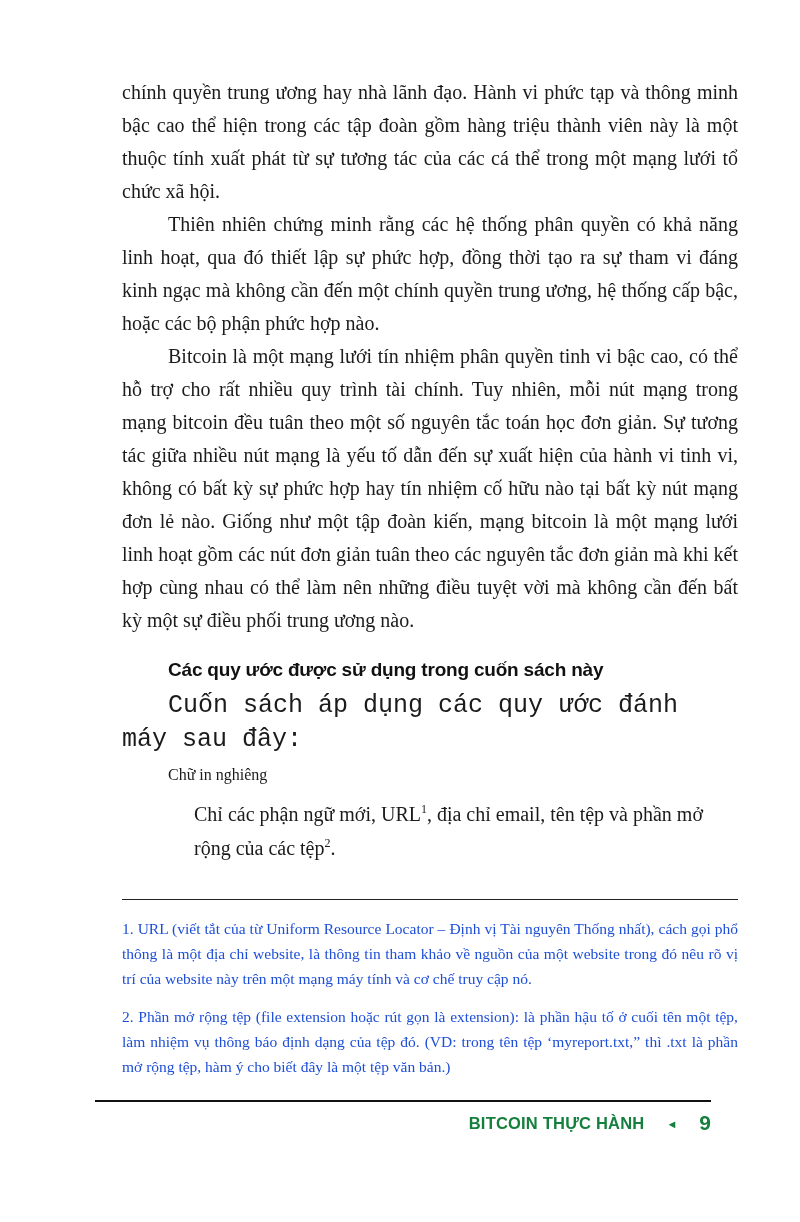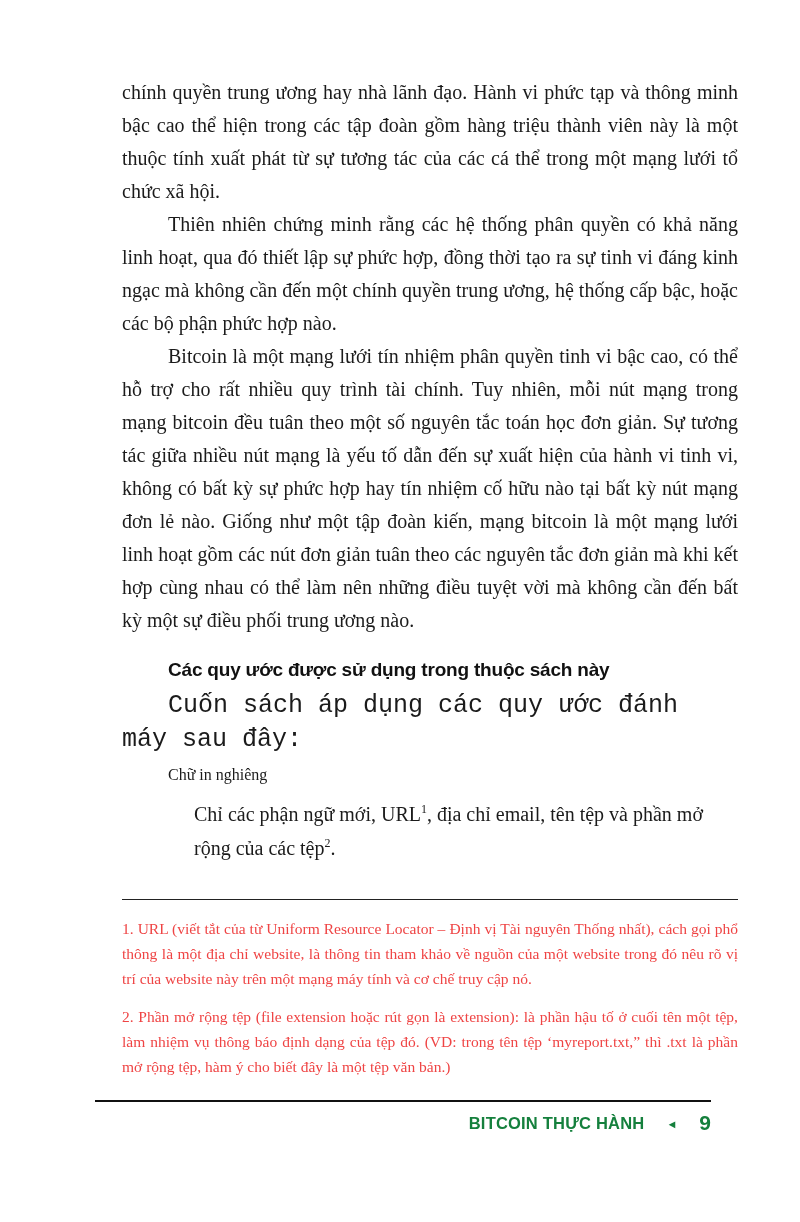--- a/index.html
+++ b/index.html
@@ -69,21 +69,21 @@
     border: none;
     border-top: 1.5px solid #222;
     margin: 34px 0 16px 0;
     width: 100%;
   }
   .footnote {
     margin: 0 0 13px 0;
     font-size: 15.5px;
     line-height: 25px;
     text-align: justify;
-    color: #ef4444;
+    color: #1d4ed8;
   }
   .page-footer {
     position: absolute;
     left: 95px;
     width: 616px;
     top: 1100px;
   }
   .footer-rule {
     border: none;
     border-top: 2.5px solid #111;
@@ -115,25 +115,25 @@
 </style>
 </head>
 <body>
 
 <div class="page">
 
   <main class="content">
 
     <p class="para no-indent">chính quyền trung ương hay nhà lãnh đạo. Hành vi phức tạp và thông minh bậc cao thể hiện trong các tập đoàn gồm hàng triệu thành viên này là một thuộc tính xuất phát từ sự tương tác của các cá thể trong một mạng lưới tổ chức xã hội.</p>
 
-    <p class="para">Thiên nhiên chứng minh rằng các hệ thống phân quyền có khả năng linh hoạt, qua đó thiết lập sự phức hợp, đồng thời tạo ra sự tinh vi đáng kinh ngạc mà không cần đến một chính quyền trung ương, hệ thống cấp bậc, hoặc các bộ phận phức hợp nào.</p>
+    <p class="para">Thiên nhiên chứng minh rằng các hệ thống phân quyền có khả năng linh hoạt, qua đó thiết lập sự phức hợp, đồng thời tạo ra sự tham vi đáng kinh ngạc mà không cần đến một chính quyền trung ương, hệ thống cấp bậc, hoặc các bộ phận phức hợp nào.</p>
 
     <p class="para">Bitcoin là một mạng lưới tín nhiệm phân quyền tinh vi bậc cao, có thể hỗ trợ cho rất nhiều quy trình tài chính. Tuy nhiên, mỗi nút mạng trong mạng bitcoin đều tuân theo một số nguyên tắc toán học đơn giản. Sự tương tác giữa nhiều nút mạng là yếu tố dẫn đến sự xuất hiện của hành vi tinh vi, không có bất kỳ sự phức hợp hay tín nhiệm cố hữu nào tại bất kỳ nút mạng đơn lẻ nào. Giống như một tập đoàn kiến, mạng bitcoin là một mạng lưới linh hoạt gồm các nút đơn giản tuân theo các nguyên tắc đơn giản mà khi kết hợp cùng nhau có thể làm nên những điều tuyệt vời mà không cần đến bất kỳ một sự điều phối trung ương nào.</p>
 
-    <h2 class="section-heading">Các quy ước được sử dụng trong thuộc sách này</h2>
+    <h2 class="section-heading">Các quy ước được sử dụng trong cuốn sách này</h2>
 
     <p class="intro">Cuốn sách áp dụng các quy ước đánh máy sau đây:</p>
 
     <p class="term">Chữ in nghiêng</p>
 
     <p class="definition"><span>Chỉ các phận ngữ mới, URL</span><sup>1</sup><span>, địa chỉ email, tên tệp và phần mở rộng của các tệp</span><sup>2</sup><span>.</span></p>
 
     <hr class="footnote-rule">
 
     <p class="footnote">1. URL (viết tắt của từ Uniform Resource Locator – Định vị Tài nguyên Thống nhất), cách gọi phổ thông là một địa chỉ website, là thông tin tham khảo về nguồn của một website trong đó nêu rõ vị trí của website này trên một mạng máy tính và cơ chế truy cập nó.</p>

